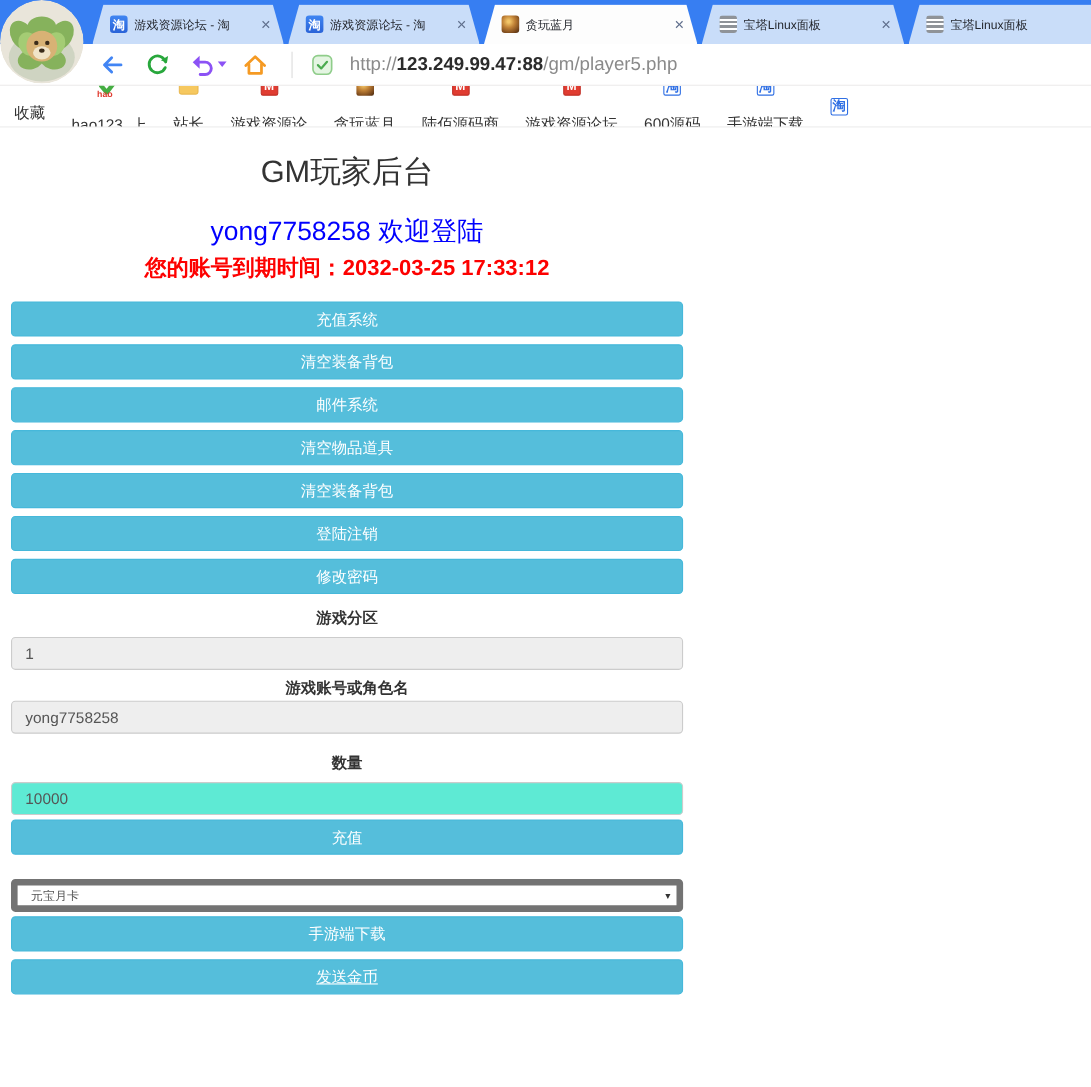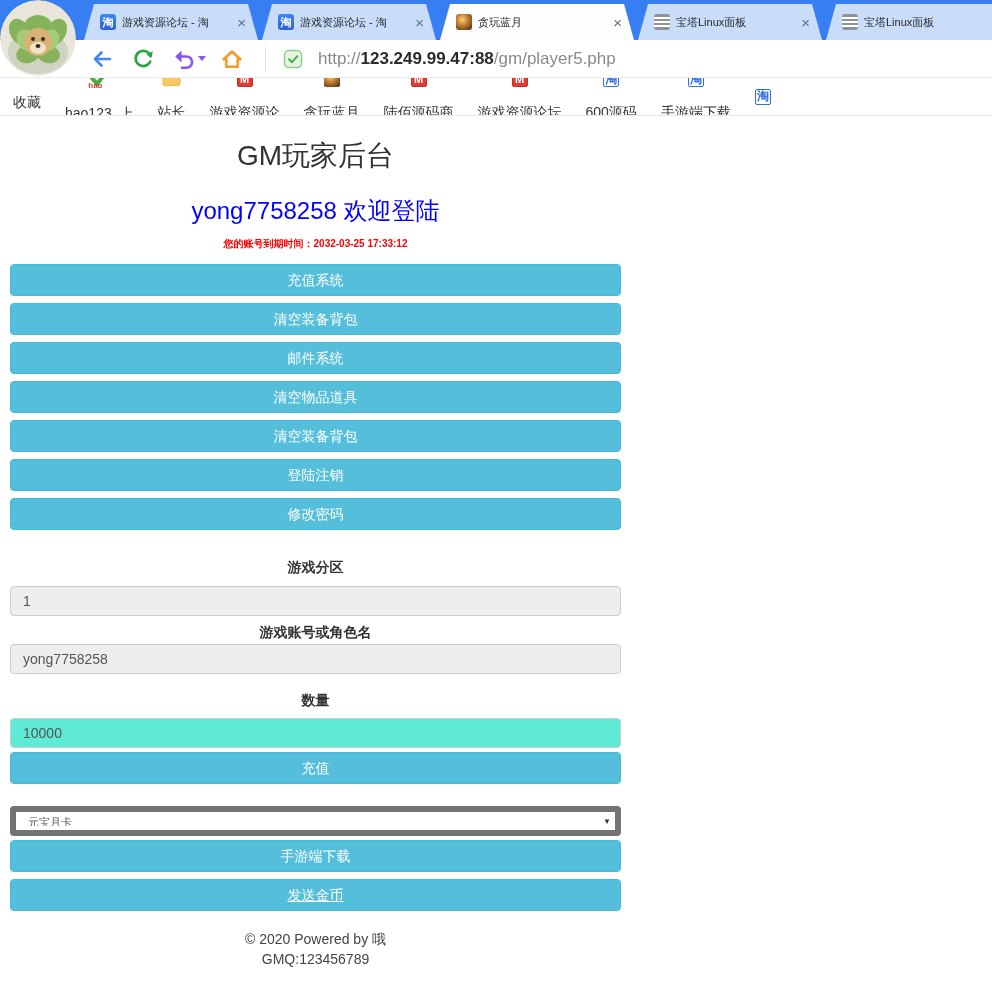--- a/index.html
+++ b/index.html
@@ -46,34 +46,34 @@
   .ic-taobao-bm { background:#fff; border:1px solid #2f6fe4; color:#2f6fe4; font-size:12px; font-weight:bold; }
   .hao-ic { position:relative; width:22px; height:18px; }
   .hao-ic .hao-txt { position:absolute; left:0; bottom:-2px; font-size:8px; font-weight:bold; color:#e03c31; line-height:1; }
   .bm-caret { width:0; height:0; border-left:4px solid transparent; border-right:4px solid transparent; border-top:5px solid #b5b5b5; margin-left:2px; }
 
   
   .page { padding:16px 0 0 10px; background:#fff; }
   .content { width:611px; text-align:center; }
   .gm-title { font-size:28px; font-weight:400; color:#333; line-height:48px; }
   .welcome { font-size:24px; color:#0100fe; margin-top:16px; line-height:30px; }
-  .expiry { font-size:10px; font-weight:bold; color:#fd0100; margin-top:8px; line-height:20px; }
-  .menu { margin-top:10px; }
+  .expiry { font-size:20px; font-weight:bold; color:#fd0100; margin-top:8px; line-height:20px; }
+  .menu { margin-top:20px; }
   .btn { display:block; width:100%; height:32px; background:#55bedb; border:1px solid #46b8da; border-radius:4px;
          color:#fff; font-size:14px; text-align:center; line-height:30px; cursor:pointer; margin-bottom:7px;
          font-family:inherit; }
   .lbl { display:block; font-size:14px; font-weight:bold; color:#333; line-height:16px; }
   .inp { display:block; width:100%; height:30px; border:1px solid #ccc; border-radius:4px; padding:0 12px;
          font-size:14px; color:#555; background:#5eead4; font-family:inherit; }
   .inp[disabled] { background:#eee; color:#555; }
   .sel-wrap { position:relative; }
   .sel { display:block; width:100%; height:30px; border:6px solid #737373; border-radius:4px; padding:4px 12px;
          font-size:11px; color:#555; background:#fff; appearance:none; -webkit-appearance:none; font-family:inherit; }
   .sel-arrow { position:absolute; right:10px; top:11px; font-size:8px; color:#333; pointer-events:none; }
-  .mt10{margin-top:10px;} .mt8{margin-top:8px;} .mt4{margin-top:4px;} .mt17{margin-top:30px;font-family:Liberation Serif, serif;}
+  .mt10{margin-top:10px;} .mt8{margin-top:8px;} .mt4{margin-top:4px;} .mt17{margin-top:13px;}
   .mt18{margin-top:18px;} .mt22{margin-top:22px;} .mt16{margin-top:0;text-decoration:underline;}
   .footer { margin-top:18px; font-size:14px; color:#444; line-height:20px; }
 </style>
 </head>
 <body>
 
 <div class="browser">
 
   <div class="tabbar">
     <div class="tab">
@@ -236,20 +236,16 @@
       <div class="sel-wrap mt22">
         <select class="sel">
           <option>元宝月卡</option>
         </select>
         <span class="sel-arrow">▼</span>
       </div>
       <button class="btn mt4">手游端下载</button>
 
       <button class="btn mt16">发送金币</button>
 
-      <div class="footer">
-        <div>© 2020 Powered by 哦</div>
-        <div>GMQ:123456789</div>
-      </div>
     </div>
   </div>
 
 </div>
 
 </body></html>

